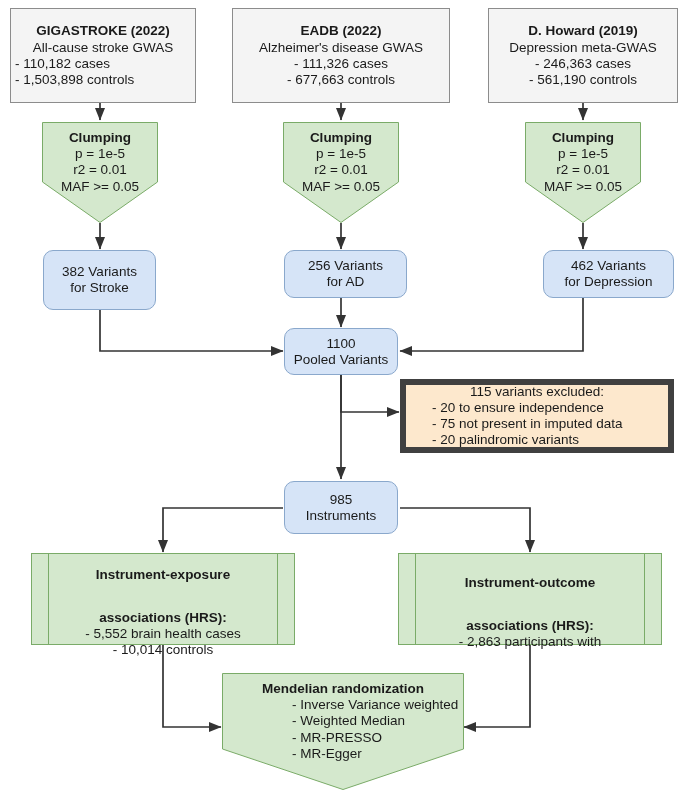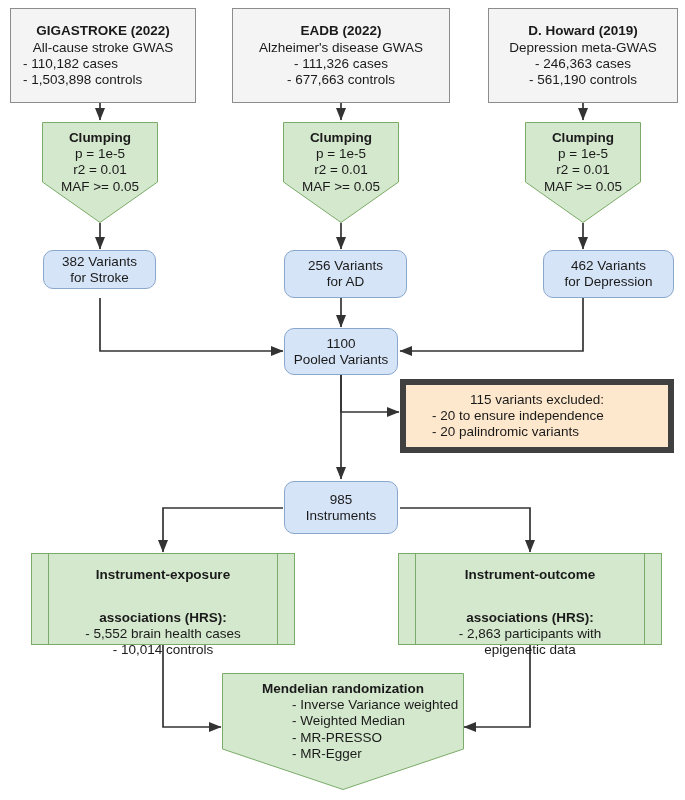--- a/index.html
+++ b/index.html
@@ -36,21 +36,21 @@
     line-height: 1.18;
   }
   .node .ttl {
     font-weight: bold;
   }
   
   .src {
     background: #f4f4f4;
     border: 1px solid #8c8c8c;
     font-size: 13.5px;
-    padding: 6px 8px;
+    padding: 6px 0;
   }
   .src .ttl { font-size: 13.5px; margin-bottom: 1px; }
   .src .ln { white-space: nowrap; }
 
   
   .blue {
     background: #d6e4f7;
     border: 1px solid #8aa8cc;
     border-radius: 10px;
     font-size: 13.5px;
@@ -195,21 +195,21 @@
       <polygon points="0.5,0.5 115.5,0.5 115.5,60 58,100.5 0.5,60" fill="#d4e8cd" stroke="#7aab68" stroke-width="1"></polygon>
     </svg>
     <div class="txt" style="top:8px;">
       <div class="ttl">Clumping</div>
       <div class="ln">p = 1e-5</div>
       <div class="ln">r2 = 0.01</div>
       <div class="ln">MAF &gt;= 0.05</div>
     </div>
   </div>
 
-  <div class="node blue" style="left:43px; top:250px; width:113px; height:39px;">
+  <div class="node blue" style="left:43px; top:250px; width:113px; height:60px;">
     <div>382 Variants</div>
     <div>for Stroke</div>
   </div>
 
   <div class="node blue" style="left:284px; top:250px; width:123px; height:48px;">
     <div>256 Variants</div>
     <div>for AD</div>
   </div>
 
   <div class="node blue" style="left:517px; top:250px; width:131px; height:48px;margin-left:26px;">
@@ -218,40 +218,40 @@
   </div>
 
   <div class="node blue" style="left:284px; top:328px; width:114px; height:47px;">
     <div>1100</div>
     <div>Pooled Variants</div>
   </div>
 
   <div class="node orange" style="left:400px; top:379px; width:274px; height:74px;">
     <div class="hd">115 variants excluded:</div>
     <div class="ln">- 20 to ensure independence</div>
+    <div class="ln">- 75 not present in imputed data</div>
     <div class="ln">- 20 palindromic variants</div>
   </div>
 
   <div class="node blue" style="left:284px; top:481px; width:114px; height:53px;">
     <div>985</div>
     <div>Instruments</div>
   </div>
 
   <div class="node proc" style="left:31px; top:553px; width:264px; height:92px;">
     <div class="ttl">Instrument-exposure</div>
     <div class="ttl">associations (HRS):</div>
     <div class="ln">- 5,552 brain health cases</div>
     <div class="ln">- 10,014 controls</div>
   </div>
 
   <div class="node proc" style="left:398px; top:553px; width:264px; height:92px;">
     <div class="ttl">Instrument-outcome</div>
     <div class="ttl">associations (HRS):</div>
     <div class="ln">- 2,863 participants with</div>
-    <div class="ln">epigenetic data</div>
   </div>
 
   <div class="pent mr" style="left:222px; top:673px; width:242px; height:117px;">
     <svg width="242" height="117" viewBox="0 0 242 117">
       <polygon points="0.5,0.5 241.5,0.5 241.5,76 121,116.5 0.5,76" fill="#d4e8cd" stroke="#7aab68" stroke-width="1"></polygon>
     </svg>
     <div class="txt" style="top:8px;">
       <div class="ttl">Mendelian randomization</div>
       <div class="ln">- Inverse Variance weighted</div>
       <div class="ln">- Weighted Median</div>

